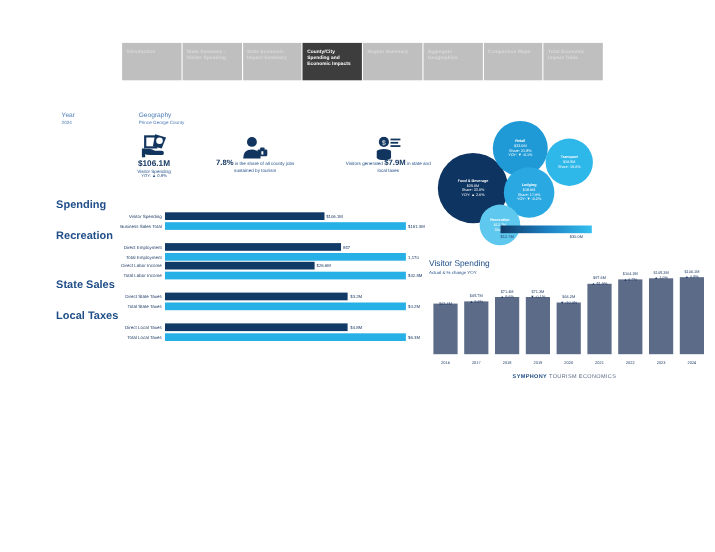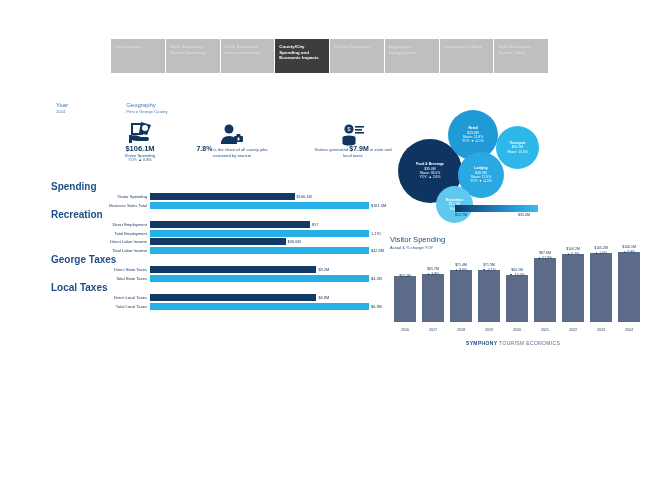--- a/index.html
+++ b/index.html
@@ -371,21 +371,21 @@
       <div class="bar-row">
         <div class="bar-label">Total Labor Income</div>
         <div class="bar-track">
           <div class="bar-fill light" style="width:100%"></div>
           <div class="bar-val" style="left:100%">$42.8M</div>
         </div>
       </div>
     </div>
 
     <div>
-      <div class="bg-title">George Taxes</div>
+      <div class="bg-title">State Sales</div>
       <div class="bar-row">
         <div class="bar-label">Direct State Taxes</div>
         <div class="bar-track">
           <div class="bar-fill dark" style="width:76%"></div>
           <div class="bar-val" style="left:76%">$3.2M</div>
         </div>
       </div>
       <div class="bar-row">
         <div class="bar-label">Total State Taxes</div>
         <div class="bar-track">

